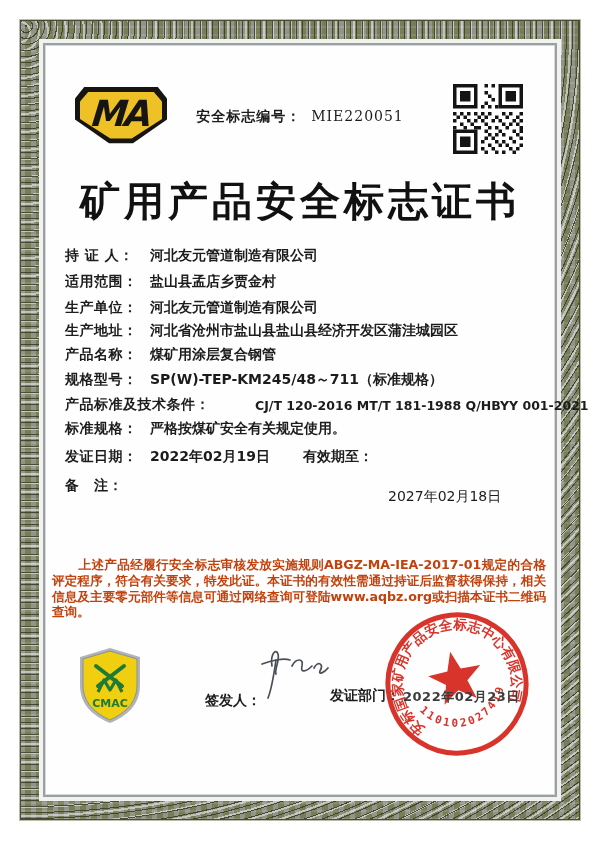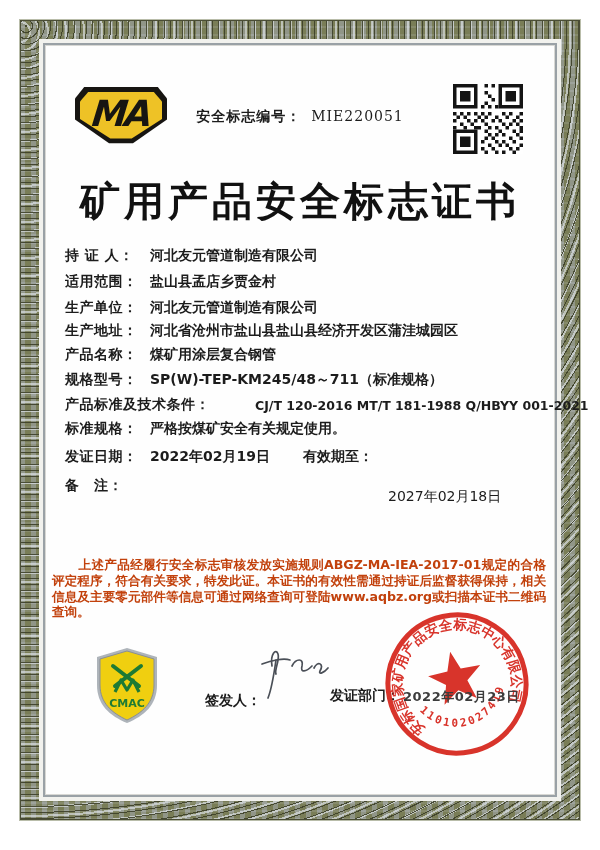--- a/index.html
+++ b/index.html
@@ -51,21 +51,21 @@
   .row .lbl{position:absolute;left:0;top:0;font-weight:700;letter-spacing:.5px;white-space:nowrap;}
   .row .val{position:absolute;left:85px;top:0;font-weight:700;white-space:nowrap;}
   .row.wide .val{left:190px;font-size:12.5px;top:1px;}
   .row .lbl2{position:absolute;left:238px;top:0;font-weight:700;}
   .row .val2{position:absolute;left:323px;top:0;font-weight:400;margin-top:40px;}
   
   .statement{position:absolute;left:52px;top:557px;width:494px;
     font-size:12.6px;line-height:15.8px;font-weight:700;text-align:justify;
     text-indent:2.1em;color:#c2410c;}
   
-  .cmac{position:absolute;left:94px;top:647px;width:66px;height:78px;}
+  .cmac{position:absolute;left:77px;top:647px;width:66px;height:78px;}
   .signer-lbl{position:absolute;left:205px;top:692px;font-size:14px;font-weight:700;}
   .signature{position:absolute;left:250px;top:640px;width:85px;height:64px;}
   .dept-lbl{position:absolute;left:330px;top:669px;font-size:14px;font-weight:700;margin-top:18px;}
   .seal{position:absolute;left:382px;top:609px;width:150px;height:150px;
     transform:rotate(-12deg);opacity:.93;}
   .seal-date{position:absolute;left:403px;top:688px;width:120px;font-size:13px;
     font-weight:700;color:#3c3c3c;letter-spacing:.5px;}
 </style>
 </head>
 <body>

